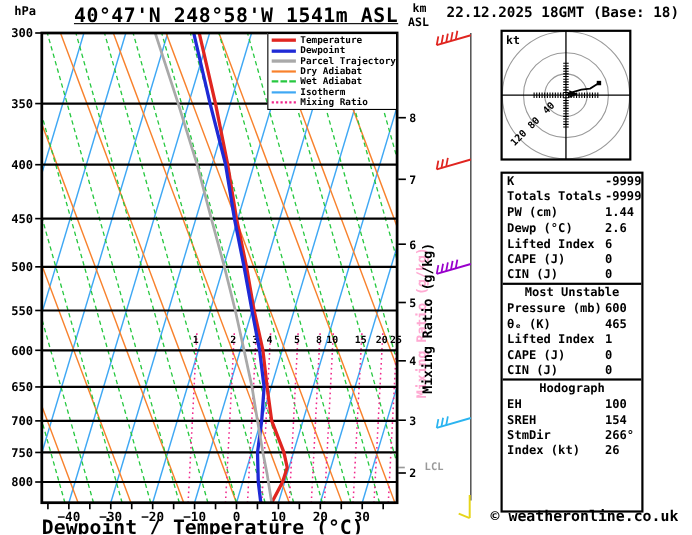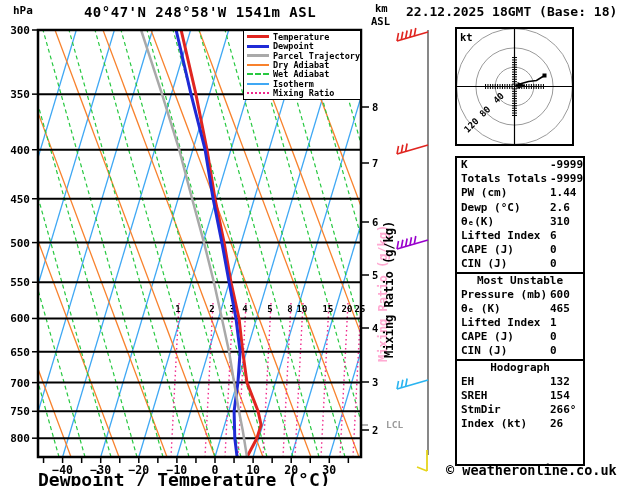--- a/index.html
+++ b/index.html
@@ -1,19 +1,19 @@
 <!DOCTYPE html>
 <html><head>
 <meta charset="utf-8">
 <style>
   html,body{margin:0;padding:0;background:#fff;}
   #app{position:relative;width:629px;height:486px;background:#fff;overflow:hidden;
        font-family:"DejaVu Sans Mono",monospace;}
   .t{position:absolute;font-weight:bold;color:#000;white-space:nowrap;}
-  .title{left:38px;top:4px;width:324px;text-align:center;font-size:14px;letter-spacing:.5px;}
+  .title{left:38px;top:4px;width:324px;text-align:right;font-size:18px;letter-spacing:.5px;text-decoration:underline;}
   .datetime{left:406px;top:4px;font-size:13px;}
   .hpa{left:13px;top:4px;font-size:11px;}
   .km{left:375px;top:2px;font-size:10.5px;}
   .asl{left:371px;top:15px;font-size:10.5px;}
   .xlabel{left:38px;top:469px;width:324px;text-align:left;font-size:18px;}
   .mixlabel{left:330px;top:228px;width:130px;transform:rotate(-90deg) translateY(-50%);
             transform-origin:center;font-size:12px;text-align:center;
             left:331px;top:286px;}
   .mixshadow{color:#ffaad2;left:325px;top:290px;}
   .lcl{left:386px;top:419px;font-size:9.5px;color:#9a9a9a;}
@@ -362,31 +362,30 @@
   <div class="t mixlabel">Mixing Ratio (g/kg)</div>
   <div class="t lcl">LCL</div>
   <div class="t xlabel">Dewpoint / Temperature (°C)</div>
   <div class="t kt">kt</div>
 
   <div id="panel">
       <div class="prow"><span>K</span><span class="val">-9999</span></div>
       <div class="prow"><span>Totals Totals</span><span class="val">-9999</span></div>
       <div class="prow"><span>PW (cm)</span><span class="val">1.44</span></div>
       <div class="prow"><span>Dewp (°C)</span><span class="val">2.6</span></div>
-      <div class="prow"><span>θₑ(K)</span><span class="val">310</span></div>
       <div class="prow"><span>Lifted Index</span><span class="val">6</span></div>
       <div class="prow"><span>CAPE (J)</span><span class="val">0</span></div>
       <div class="prow"><span>CIN (J)</span><span class="val">0</span></div>
       <div class="phead sec">Most Unstable</div>
       <div class="prow"><span>Pressure (mb)</span><span class="val">600</span></div>
       <div class="prow"><span>θₑ (K)</span><span class="val">465</span></div>
       <div class="prow"><span>Lifted Index</span><span class="val">1</span></div>
       <div class="prow"><span>CAPE (J)</span><span class="val">0</span></div>
       <div class="prow"><span>CIN (J)</span><span class="val">0</span></div>
       <div class="phead sec">Hodograph</div>
-      <div class="prow"><span>EH</span><span class="val">132</span></div>
+      <div class="prow"><span>EH</span><span class="val">100</span></div>
       <div class="prow"><span>SREH</span><span class="val">154</span></div>
       <div class="prow"><span>StmDir</span><span class="val">266°</span></div>
       <div class="prow"><span>Index (kt)</span><span class="val">26</span></div>
     </div>
 
   <div class="t footer">© weatheronline.co.uk</div>
 </div>
 
 </body></html>

